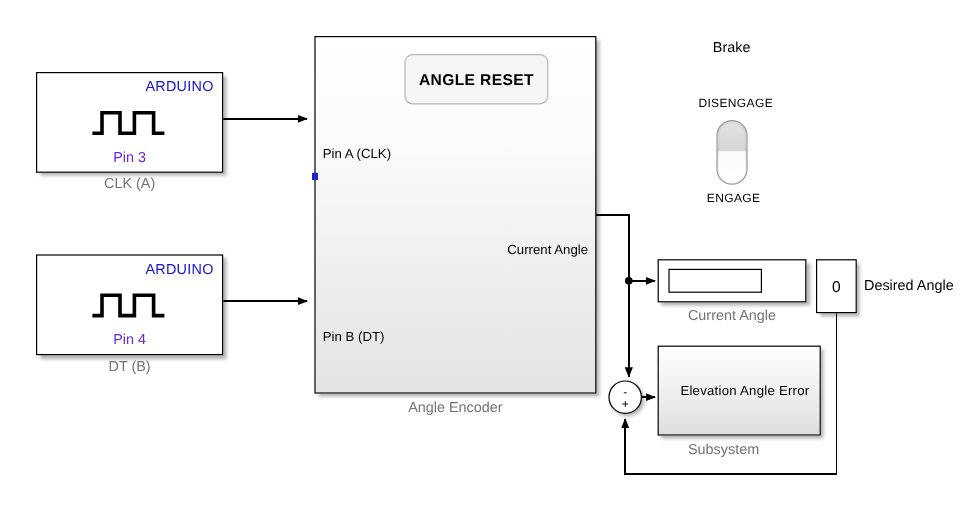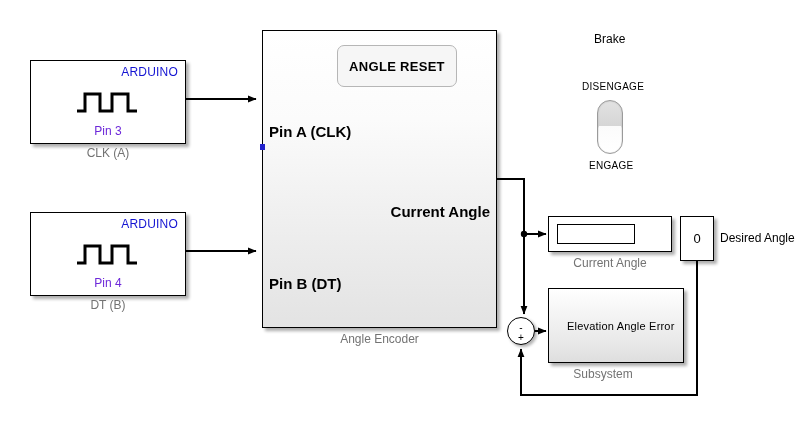--- a/index.html
+++ b/index.html
@@ -72,24 +72,23 @@
     transform: translateX(-50%);
   }
 
   
   .encoder {
     background: linear-gradient(to bottom, #ffffff 0%, #fbfbfb 30%, #ededed 70%, #e3e3e3 100%);
     border: 1px solid #000;
   }
   .port-label {
     position: absolute;
-    font-size: 15px;
-    color: #000;
-    white-space: nowrap;
-    font-weight: bold;
+    font-size: 11px;
+    color: #000;
+    white-space: nowrap;
   }
   .port-in { left: 6px; }
   .port-out { right: 6px; }
   .port-marker {
     position: absolute;
     width: 5px;
     height: 6px;
     background: #2222cc;
   }
 

